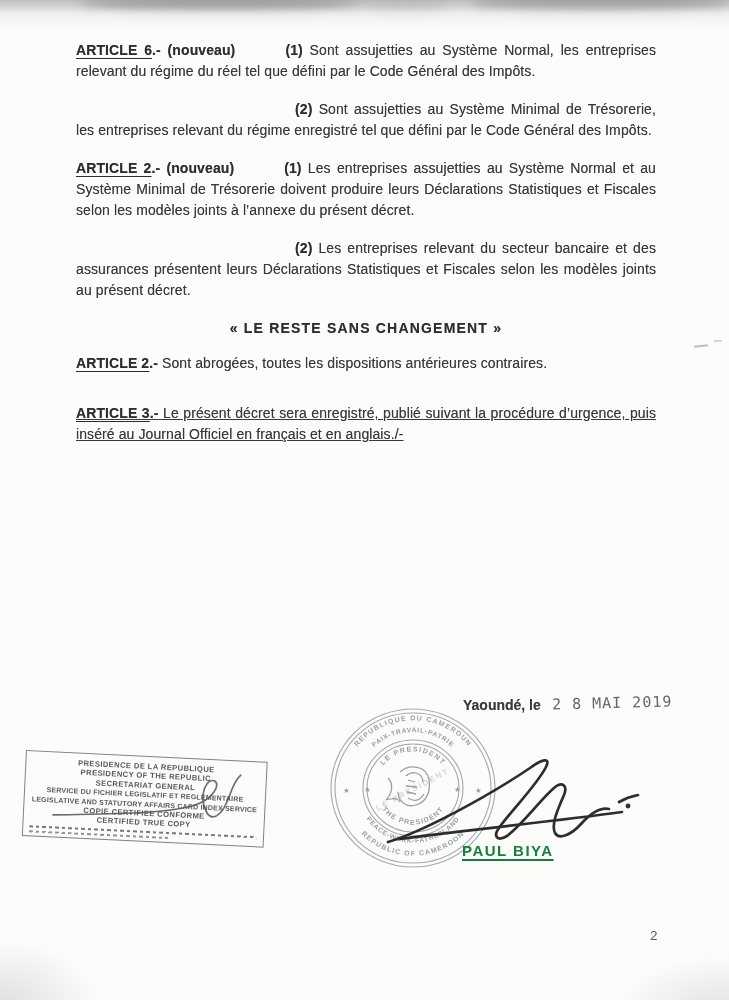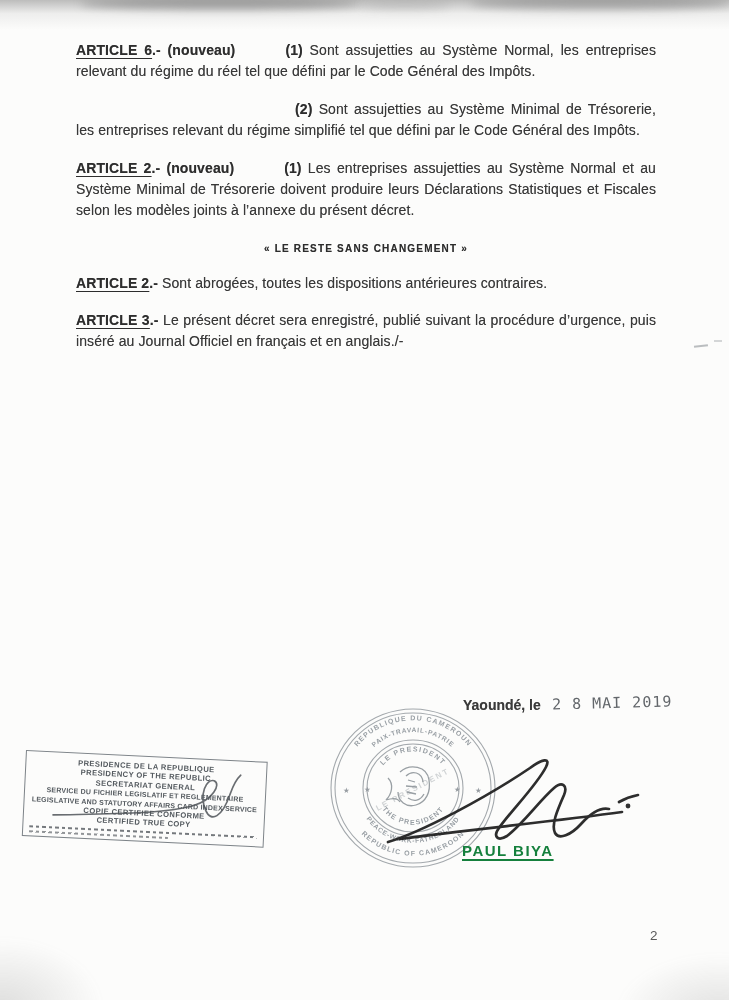--- a/index.html
+++ b/index.html
@@ -23,23 +23,23 @@
   .mark-dash{position:absolute;background:#a4a8ab;opacity:.75;}
   .mark-dash.m1{left:694px;top:345px;width:14px;height:2.4px;transform:rotate(-7deg);}
   .mark-dash.m2{left:714px;top:340px;width:8px;height:2px;opacity:.45;}
   
   .text-col{position:absolute;left:76px;top:40px;width:580px;
     font-size:14px;line-height:21px;text-align:justify;letter-spacing:.1px;
     text-shadow:0 0 .5px rgba(56,56,56,.55);}
   .para{margin:17px 0 0;}
   .para:first-child{margin-top:0;}
   .p-art9{margin-top:15px;}
-  .p-heading{margin-top:17px;text-align:center;font-weight:700;font-size:10px;letter-spacing:1.2px;color:#2d2d2d;}
+  .p-heading{margin-top:17px;text-align:center;font-weight:700;font-size:14px;letter-spacing:1.2px;color:#2d2d2d;}
   .p-art2{margin-top:14px;}
-  .p-art3{margin-top:16px;}
+  .p-art3{margin-top:29px;text-decoration:underline;}
   .ind{text-indent:219px;}
   .ind2{margin-left:8px;text-indent:211px;}
   .b{font-weight:700;color:#2d2d2d;}
   .u{text-decoration:underline;text-decoration-thickness:1.4px;text-underline-offset:2.5px;}
   .tab{display:inline-block;width:50px;}
   
   .place-date{position:absolute;left:463px;top:697px;font-size:14px;font-weight:700;color:#3a3a3a;
     text-shadow:0 0 .5px rgba(58,58,58,.5);}
   .date-stamp{position:absolute;left:552px;top:694px;
     font-family:"DejaVu Sans Mono","Liberation Mono",monospace;
@@ -76,24 +76,25 @@
   <div class="streak c"></div>
   <div class="shade-bl"></div>
   <div class="shade-br"></div>
   <div class="mark-dash m1"></div>
   <div class="mark-dash m2"></div>
 
   <div class="text-col">
 
     <p class="para"><span class="b u">ARTICLE 6</span><span class="b">.- (nouveau)</span><span class="tab"></span><span class="b">(1)</span> <span>Sont assujetties au Système Normal, les entreprises relevant du régime du réel tel que défini par le Code Général des Impôts.</span></p>
 
-    <p class="para ind"><span class="b">(2)</span> <span>Sont assujetties au Système Minimal de Trésorerie, les entreprises relevant du régime simplifié tel que défini par le Code Général des Impôts.</span></p>
+    <p class="para ind"><span class="b">(2)</span> <span>Sont assujetties au Système Minimal de Trésorerie, les entreprises relevant du régime enregistré tel que défini par le Code Général des Impôts.</span></p>
 
     <p class="para"><span class="b u">ARTICLE 2</span><span class="b">.- (nouveau)</span><span class="tab"></span><span class="b">(1)</span> <span>Les entreprises assujetties au Système Normal et au Système Minimal de Trésorerie doivent produire leurs Déclarations Statistiques et Fiscales selon les modèles joints à l’annexe du présent décret.</span></p>
 
+    <p class="para ind"><span class="b">(2)</span> <span>Les entreprises relevant du secteur bancaire et des assurances présentent leurs Déclarations Statistiques et Fiscales selon les modèles joints au présent décret.</span></p>
 
 
 
     <p class="para p-heading">« LE RESTE SANS CHANGEMENT »</p>
 
     <p class="para p-art2"><span class="b u">ARTICLE 2</span><span class="b">.-</span> <span>Sont abrogées, toutes les dispositions antérieures contraires.</span></p>
 
     <p class="para p-art3"><span class="b u">ARTICLE 3</span><span class="b">.-</span> <span>Le présent décret sera enregistré, publié suivant la procédure d’urgence, puis inséré au Journal Officiel en français et en anglais./-</span></p>
   </div>
 

